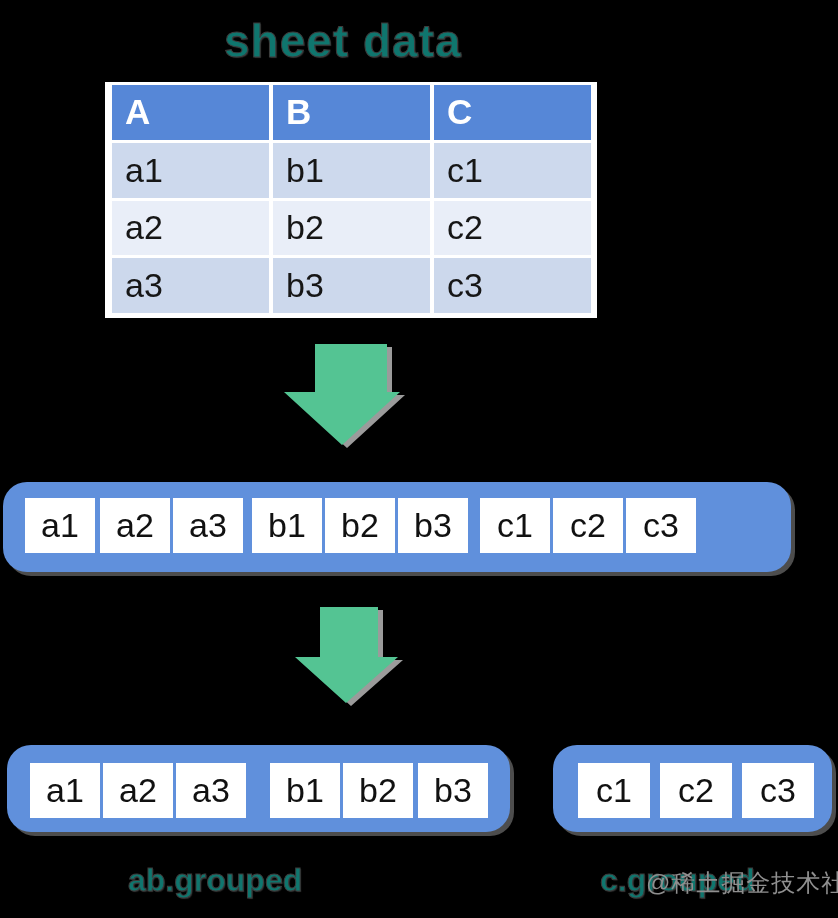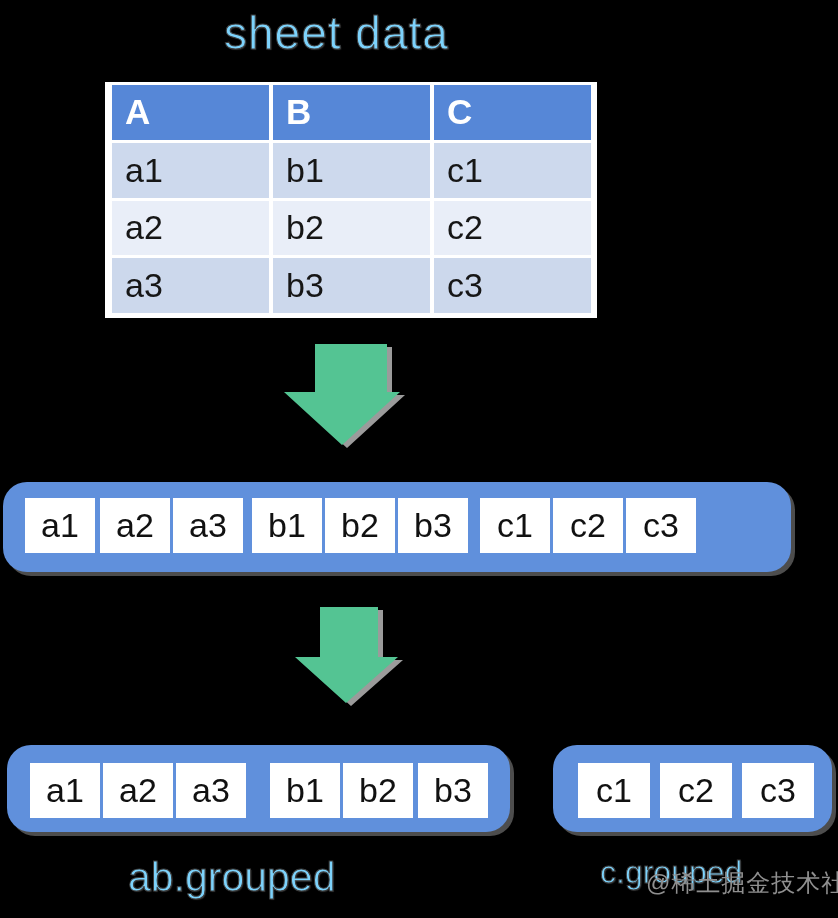--- a/index.html
+++ b/index.html
@@ -3,29 +3,30 @@
 <meta charset="utf-8">
 <style>
   html,body{margin:0;padding:0;background:#000;}
   #canvas{
     position:relative;width:838px;height:918px;background:#000000;
     font-family:"Liberation Sans", sans-serif;overflow:hidden;
   }
   .abs{position:absolute;}
   
   .ghost{
-    color:#7dd3fc;
+    color:#0f766e;
     -webkit-text-stroke:1px #3d3d3d;
     text-shadow:1px 1px 1px #2a2a2a;
-    font-weight:normal;
+    font-weight:bold;
     white-space:nowrap;
+    margin-top:8px;
   }
   .title-ghost{left:224px;top:6px;font-size:46px;letter-spacing:1px;}
   .mid-ghost{left:530px;top:594px;font-size:33px;}
-  .bl-ghost{left:128px;top:854px;font-size:41px;}
+  .bl-ghost{left:128px;top:854px;font-size:32px;}
   .br-ghost{left:600px;top:854px;font-size:32px;}
 
   
   .table-wrap{
     left:105px;top:82px;width:492px;height:236px;background:#ffffff;
     box-sizing:border-box;padding:3px 6px 5px 7px;
     display:flex;flex-direction:column;gap:3px;
   }
   .t-row{display:flex;gap:4px;flex:1;}
   .t-cell{

